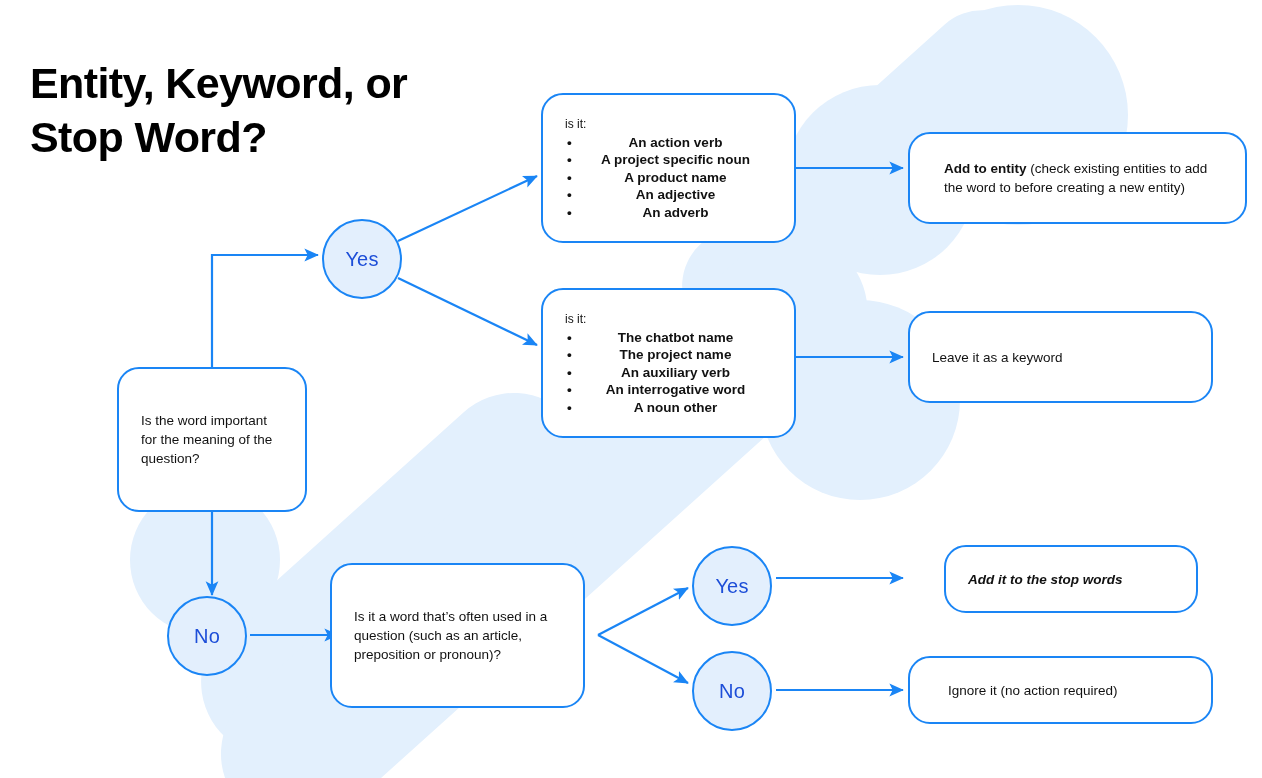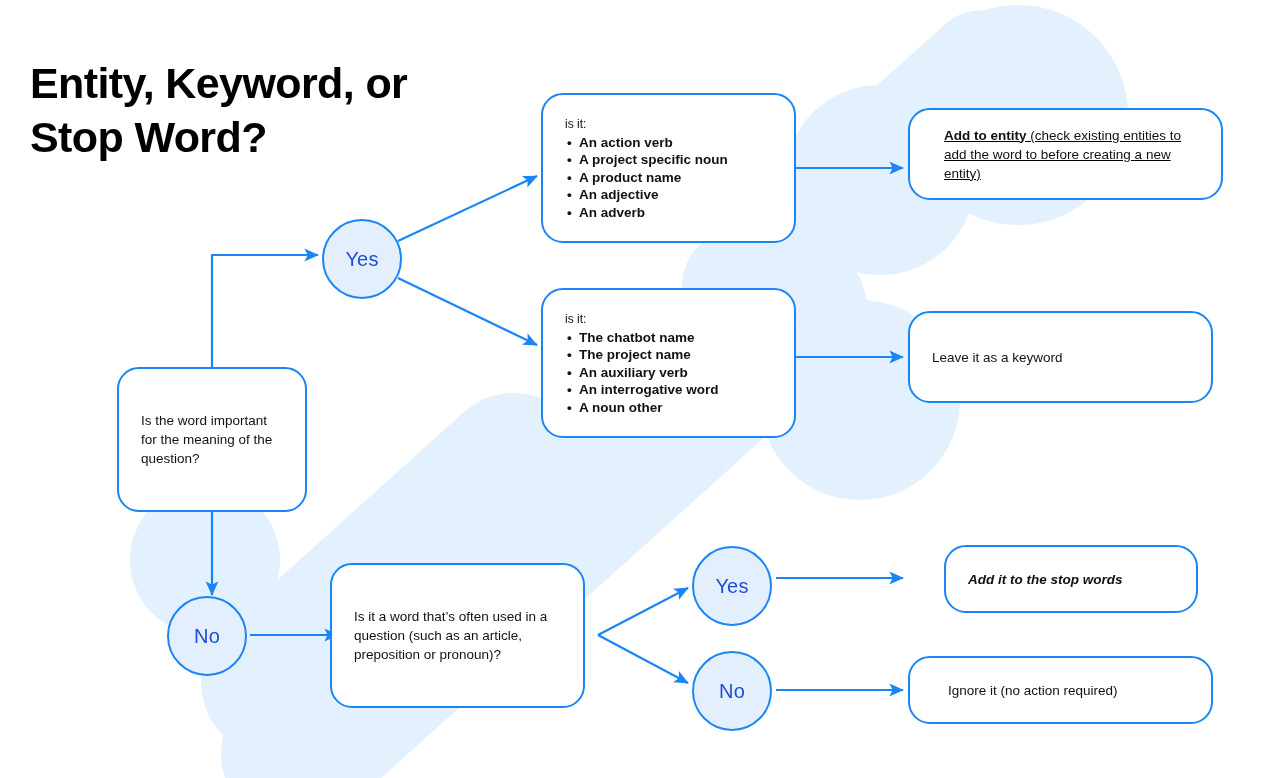--- a/index.html
+++ b/index.html
@@ -88,20 +88,21 @@
     margin: 0;
     padding: 0 0 0 14px;
     list-style: none;
   }
   ul.bullets li {
     font-size: 13.5px;
     line-height: 17.5px;
     font-weight: bold;
     color: #111111;
     position: relative;
+    text-align: center;
   }
   ul.bullets li::before {
     content: "\2022";
     position: absolute;
     left: -12px;
     top: 0;
     font-weight: bold;
   }
   
   .circle {
@@ -217,21 +218,21 @@
       <ul class="bullets">
         <li>The chatbot name</li>
         <li>The project name</li>
         <li>An auxiliary verb</li>
         <li>An interrogative word</li>
         <li>A noun other</li>
       </ul>
     </div>
   </div>
 
-  <div class="node" style="left:908px; top:108px; width:315px; height:92px;text-decoration:underline;">
+  <div class="node" style="left:908px; top:132px; width:339px; height:92px;">
     <div class="inner" style="padding:0 34px;">
       <div class="node-text">
         <span class="bold" style="font-weight:bold;">Add to entity</span><span> (check existing entities to add the word to before creating a new entity)</span>
       </div>
     </div>
   </div>
 
   <div class="node" style="left:908px; top:311px; width:305px; height:92px;">
     <div class="inner">
       <div class="node-text center">Leave it as a keyword</div>

